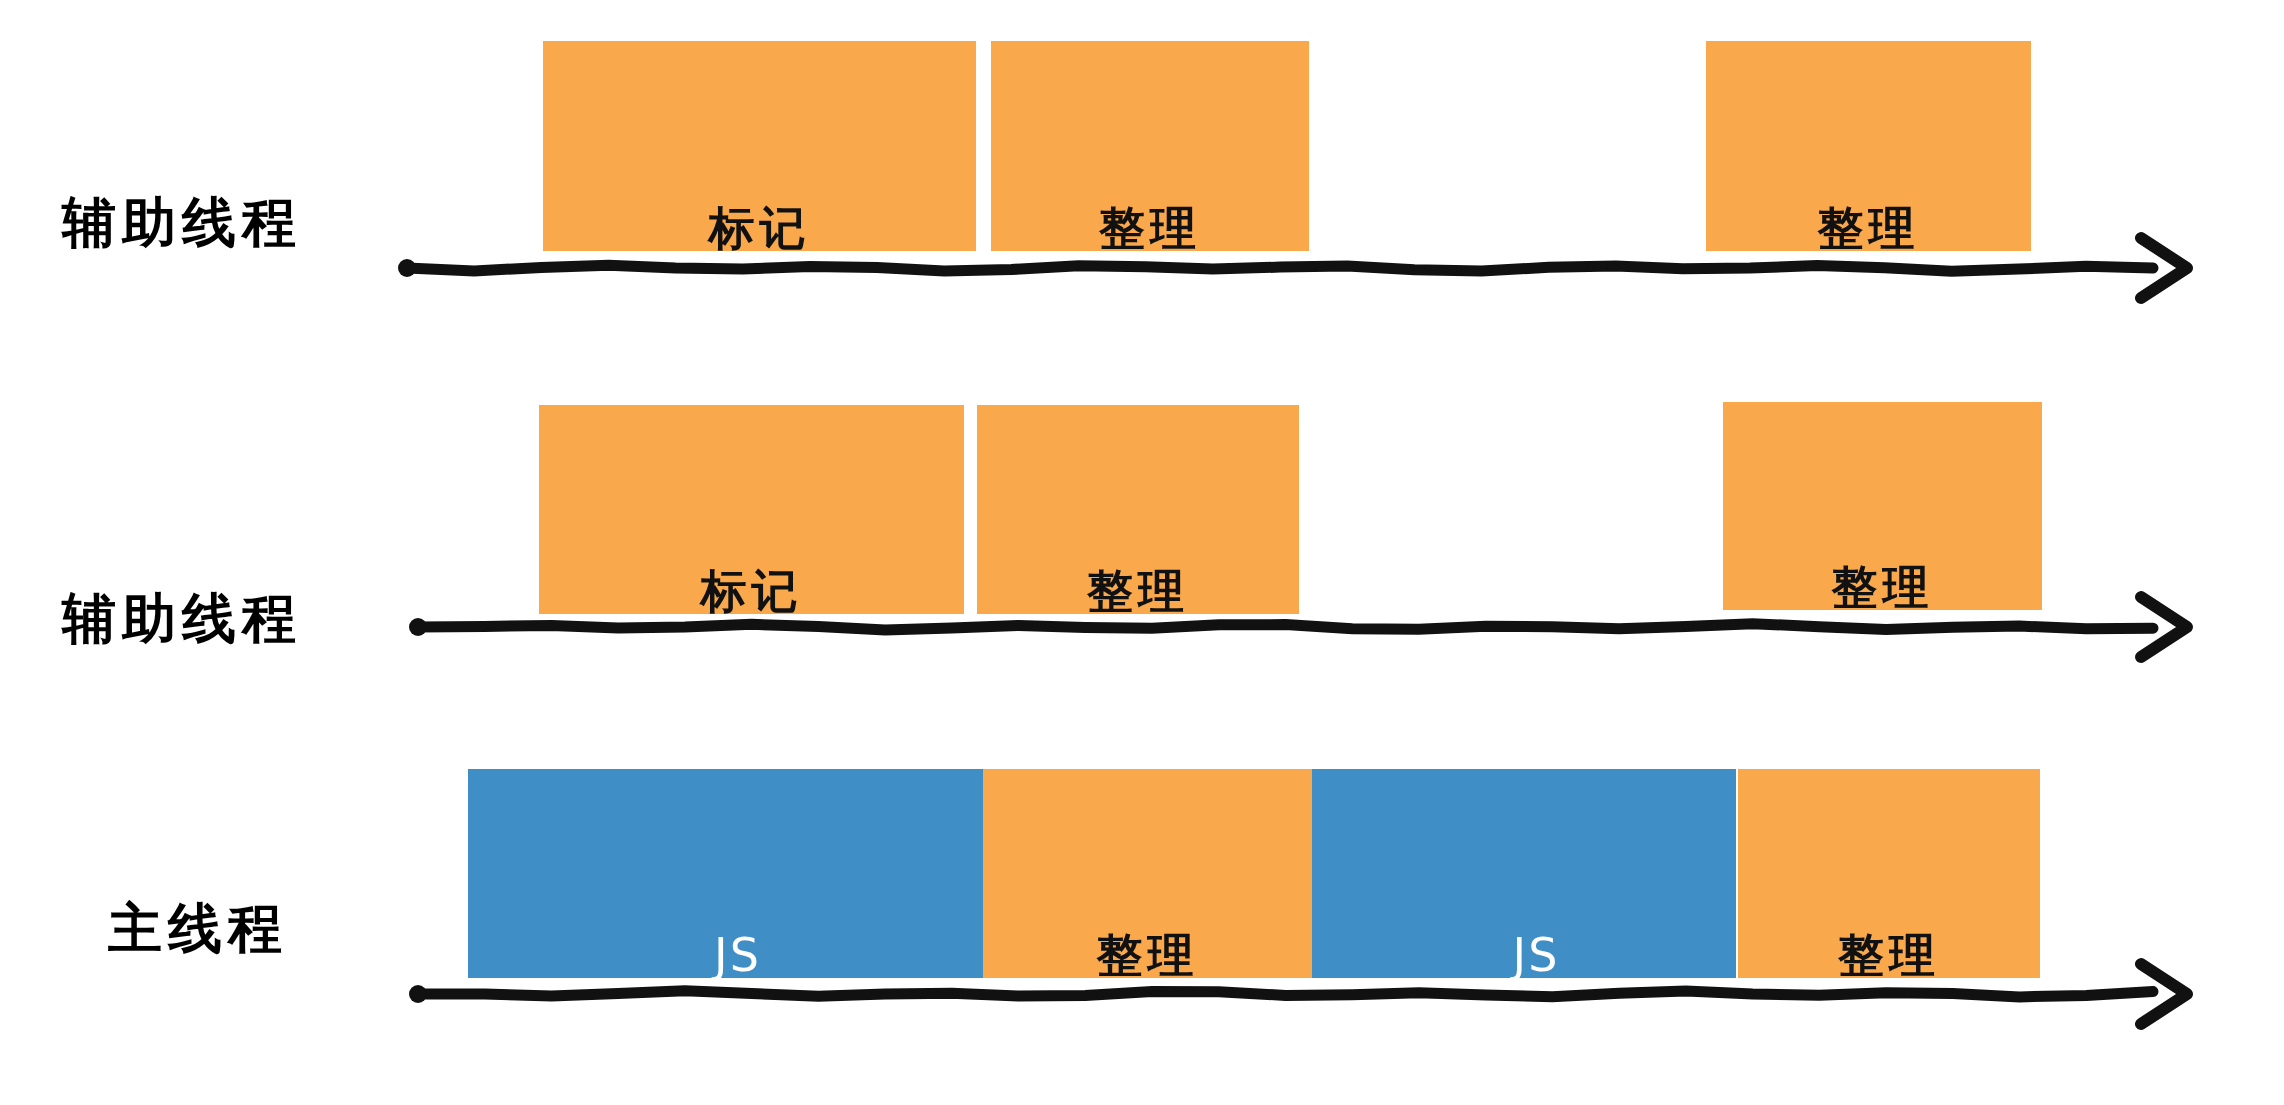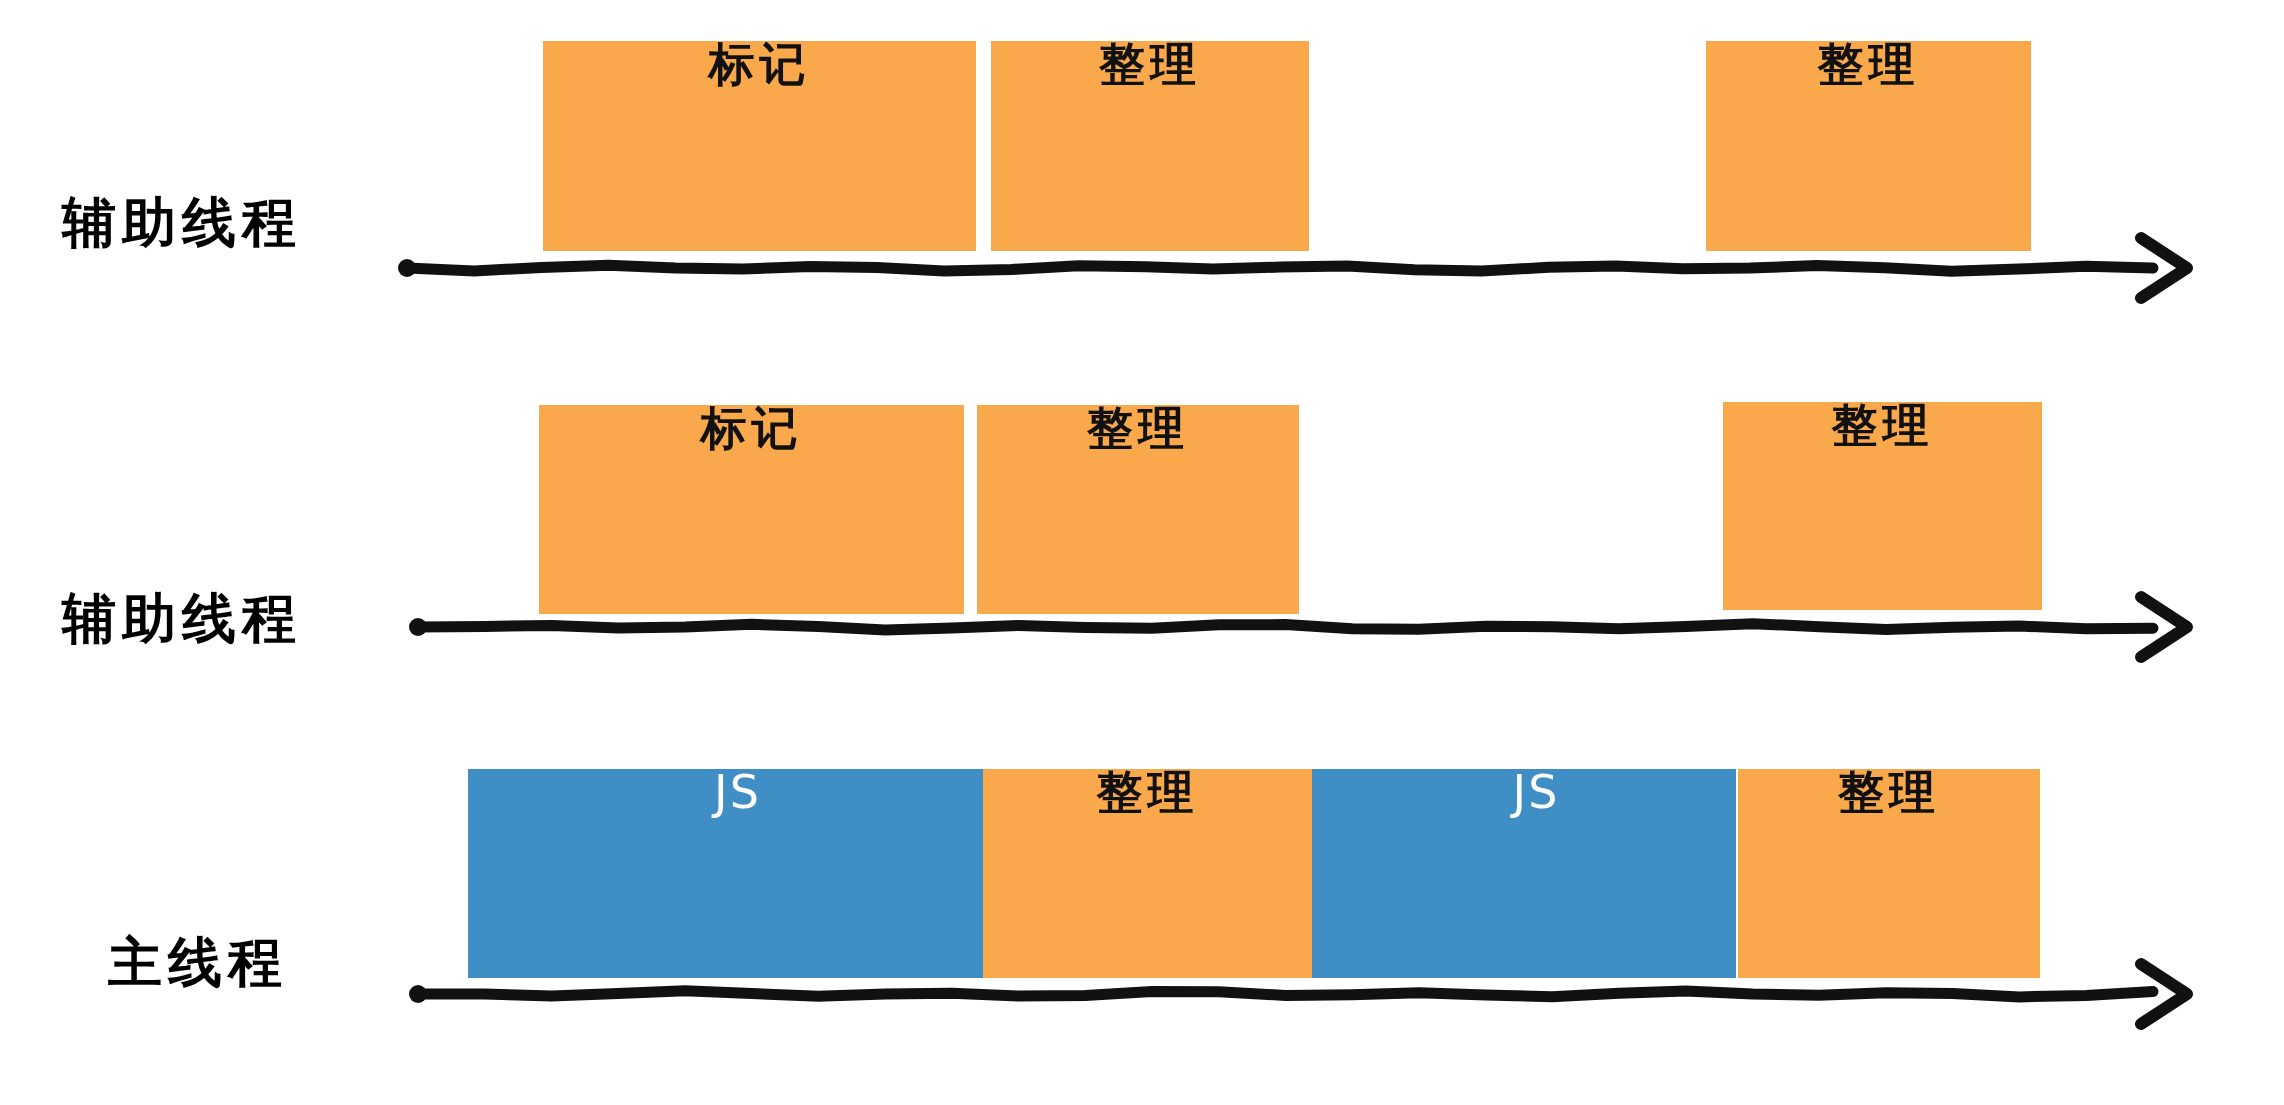--- a/index.html
+++ b/index.html
@@ -41,21 +41,21 @@
   
   .timeline-axis {
     position: absolute;
     overflow: visible;
   }
 
   
   .task-block {
     position: absolute;
     display: flex;
-    align-items: flex-start;
+    align-items: flex-end;
     justify-content: center;
     box-sizing: border-box;
     line-height: 1;
   }
   .task-block.orange { background: #f9a94c; }
   .task-block.blue   { background: #3f8fc6; }
 
   .task-label {
     font-family: "DejaVu Sans", sans-serif;
     font-size: 46px;
@@ -99,21 +99,21 @@
         <span class="task-label dark" style="color: rgb(17, 17, 17);">标记</span>
       </div>
       <div class="task-block orange" style="left: 977px; top: 405px; width: 322px; height: 209px; background: rgb(249, 169, 76);">
         <span class="task-label dark" style="color: rgb(17, 17, 17);">整理</span>
       </div>
       <div class="task-block orange" style="left: 1723px; top: 402px; width: 319px; height: 208px; background: rgb(249, 169, 76);">
         <span class="task-label dark" style="color: rgb(17, 17, 17);">整理</span>
       </div>
     </div>
     <div class="thread-row">
-      <div class="thread-label" style="left: 108px; top: 936px;">主线程</div>
+      <div class="thread-label" style="left: 108px; top: 902px;">主线程</div>
       <svg class="timeline-axis" width="1797" height="80" style="left: 404px; top: 954px;">
         <path d="M 14 40 L 80.7 39.9 L 147.5 42.1 L 214.2 39.5 L 280.9 36.7 L 347.7 39.6 L 414.4 42.2 L 481.1 40.0 L 547.8 39.2 L 614.6 42.0 L 681.3 41.4 L 748.0 37.4 L 814.8 37.8 L 881.5 41.4 L 948.2 40.8 L 1015.0 38.8 L 1081.7 41.0 L 1148.4 42.7 L 1215.2 39.2 L 1281.9 37.0 L 1348.6 40.0 L 1415.3 41.3 L 1482.1 38.8 L 1548.8 39.6 L 1615.5 42.9 L 1682.3 41.4 L 1749.0 37.5" stroke="#111111" stroke-width="11" stroke-linecap="round" fill="none"></path>
         <circle cx="14" cy="40" r="9" fill="#111111"></circle>
         <path d="M 1737 10 L 1783 40 L 1737 70" stroke="#111111" stroke-width="12" stroke-linecap="round" stroke-linejoin="round" fill="none"></path>
       </svg>
       <div class="task-block blue" style="left: 468px; top: 769px; width: 515px; height: 209px; background: rgb(63, 143, 198);">
         <span class="task-label light" style="color: rgb(255, 255, 255);">JS</span>
       </div>
       <div class="task-block orange" style="left: 983px; top: 769px; width: 329px; height: 209px; background: rgb(249, 169, 76);">
         <span class="task-label dark" style="color: rgb(17, 17, 17);">整理</span>

